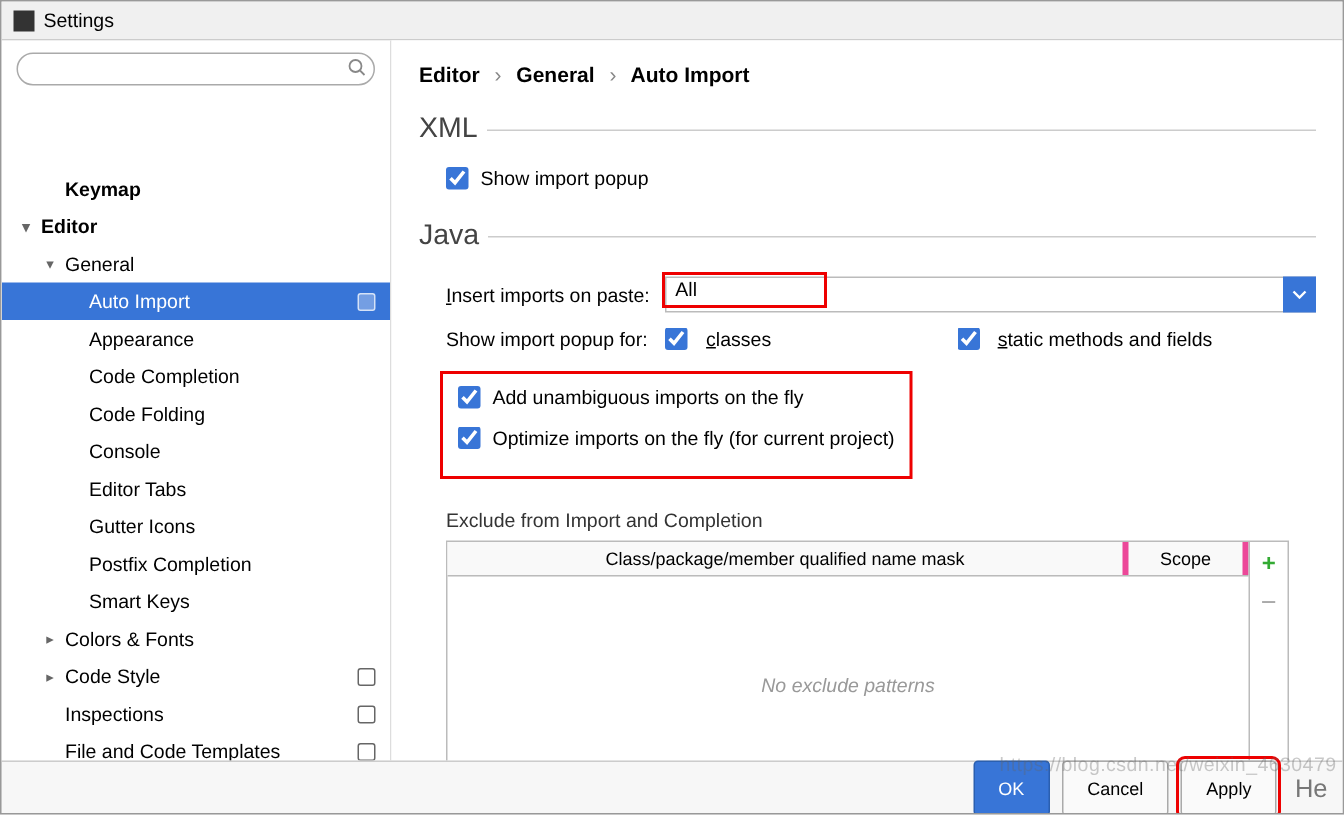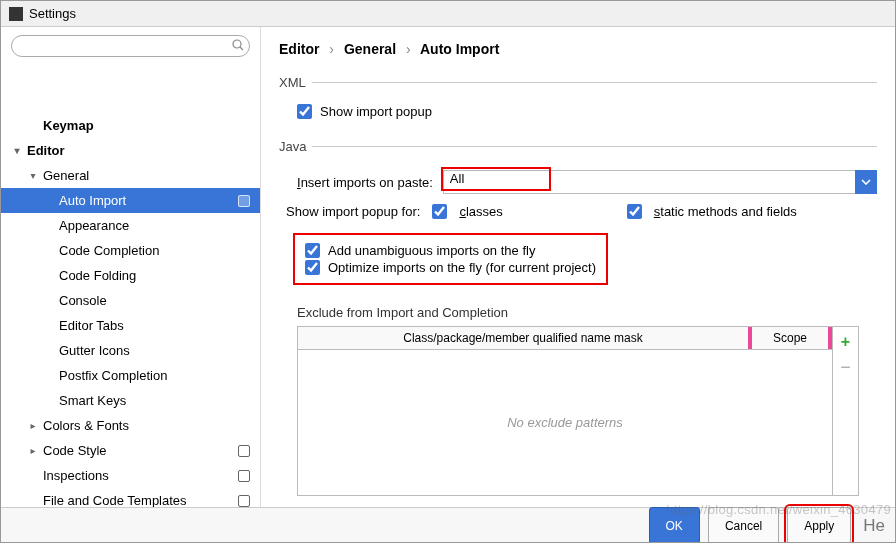--- a/index.html
+++ b/index.html
@@ -21,32 +21,32 @@
     .tree-item.bold { font-weight: bold; }
     .indent-0 { padding-left: 10px; }
     .indent-1 { padding-left: 26px; }
     .indent-2 { padding-left: 42px; }
     .tree-icon-end { margin-left: auto; margin-right: 10px; width: 12px; height: 12px; border: 1px solid currentColor; border-radius: 2px; opacity: 0.6; }
     .main { flex: 1; display: flex; flex-direction: column; background: #fff; }
     .main-scroll { flex:1; overflow: auto; padding: 0; }
     .breadcrumb { padding: 14px 18px 14px 18px; font-weight: bold; font-size: 14px; }
     .breadcrumb .sep { color: #888; margin: 0 6px; font-weight: normal; }
     fieldset { border: none; border-top: 1px solid #ccc; margin: 4px 18px 12px 18px; padding-top: 10px; }
-    legend { padding: 0 6px 0 0; color: #444; font-size: 13px; }
+    legend { padding: 0 6px 0 0; color: #444; font-size: 19px; }
     .fieldrow { margin: 4px 0 8px 18px; display: flex; align-items: center; gap: 8px; }
     .chk { width: 15px; height: 15px; accent-color: #3875d7; }
     .row-label { }
     .combo-row { display: flex; align-items: center; margin: 6px 0 10px 18px; gap: 10px; }
     .combo-wrap { position: relative; display: flex; align-items: center; flex: 1; }
     .combo { flex: 1; height: 24px; border: 1px solid #bbb; padding: 0 26px 0 6px; background: #fff; }
     .combo-btn { position: absolute; right: 0; width: 22px; height: 24px; background: #3875d7; display:flex; align-items:center; justify-content:center; }
     .combo-btn svg { stroke: #fff; }
     .red-box { border: 2px solid #e00; padding: 2px 4px; display: inline-block; }
     .red-box-block { border: 2px solid #e00; padding: 6px 6px; margin: 4px 0 10px 14px; display: inline-block; }
-    .popup-for { display: flex; align-items: center; margin: 8px 0 10px 7px; gap: 12px; }
+    .popup-for { display: flex; align-items: center; margin: 8px 0 10px 18px; gap: 12px; }
     .popup-for .spacer { width: 100px; }
     .section-label2 { margin: 10px 0 6px 18px; color: #333; }
     .table-wrap { margin: 0 18px 0 18px; border: 1px solid #bbb; height: 170px; display:flex; }
     .table-left { flex:1; display:flex; flex-direction:column; }
     .table-head { display: flex; border-bottom: 1px solid #bbb; background: #f9f9f9; }
     .th { border-right: 4px solid #ec4899; padding: 4px 8px; text-align: center; font-size: 12px; }
     .th.col1 { flex: 1; }
     .th.col2 { width: 80px; text-align: center; }
     .table-body { flex:1; display:flex; align-items:center; justify-content:center; color:#999; font-style: italic; }
     .table-btns { width: 26px; border-left: 1px solid #bbb; display:flex; flex-direction:column; align-items: center; padding-top: 6px; gap: 6px; }
@@ -200,21 +200,21 @@
           <span class="spacer"></span>
           <input type="checkbox" class="chk" checked="" style="">
           <span><span class="und">s</span>tatic methods and fields</span>
         </div>
 
         <div class="red-box-block">
           <div class="fieldrow" style="margin:2px 4px;">
             <input type="checkbox" class="chk" checked="" style="">
             <span>Add unambiguous imports on the fly</span>
           </div>
-          <div class="fieldrow" style="margin:2px 4px;">
+          <div class="fieldrow" style="margin:12px 4px;">
             <input type="checkbox" class="chk" checked="" style="">
             <span>Optimize imports on the fly (for current project)</span>
           </div>
         </div>
 
         <div class="section-label2">Exclude from Import and Completion</div>
         <div class="table-wrap">
           <div class="table-left">
             <div class="table-head">
               <div class="th col1">Class/package/member qualified name mask</div>

